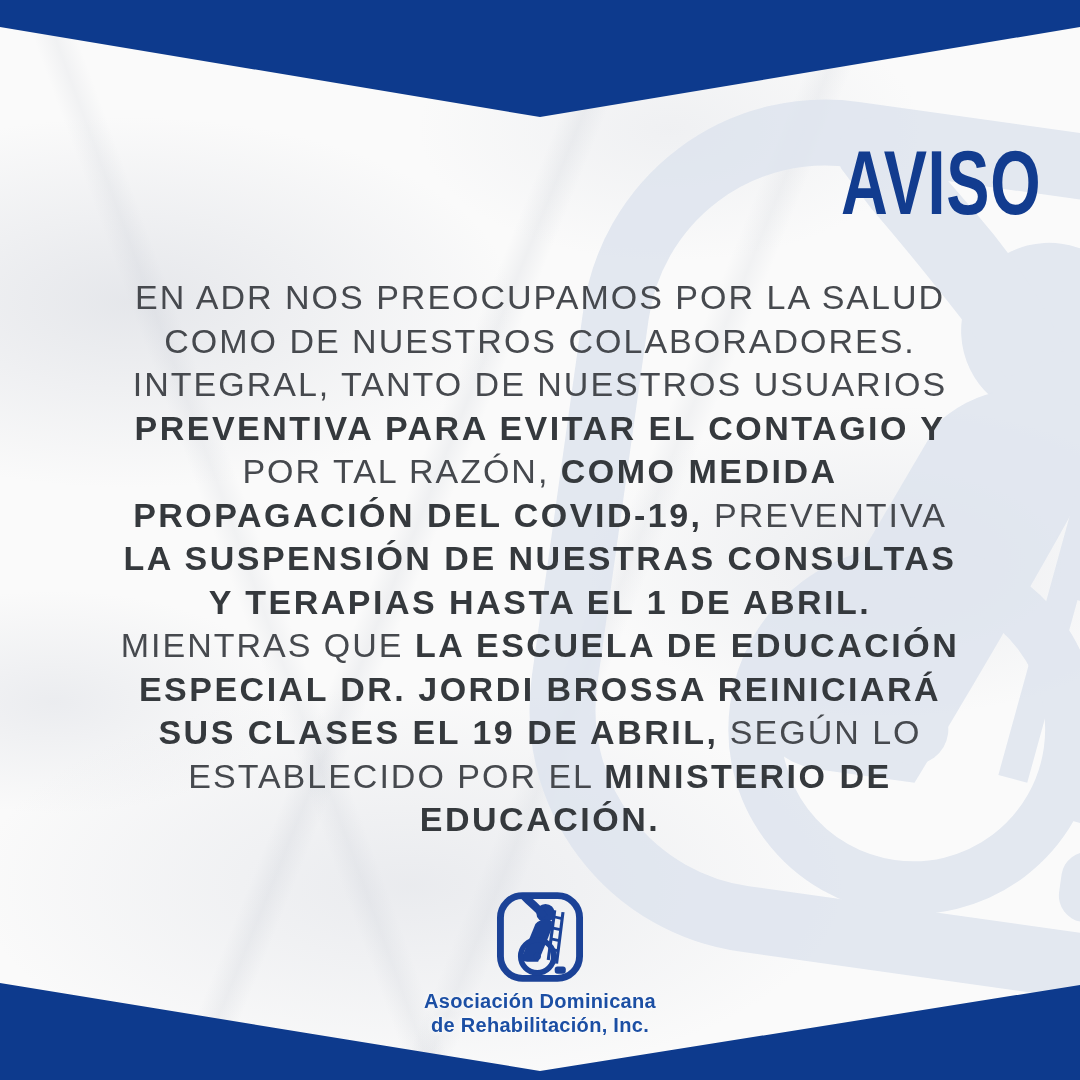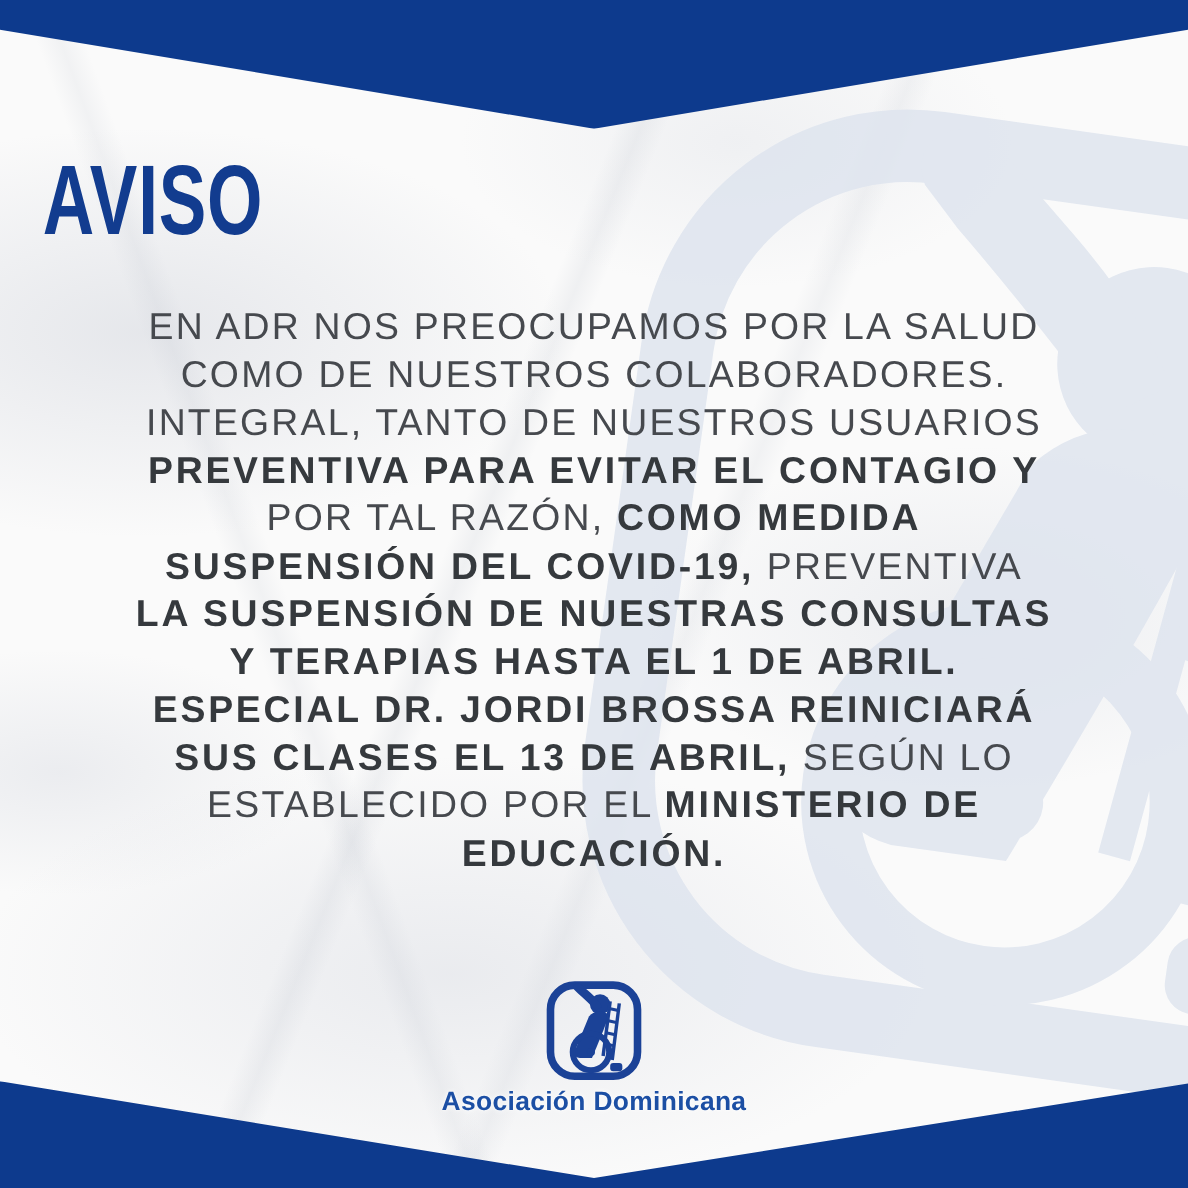--- a/index.html
+++ b/index.html
@@ -35,37 +35,37 @@
     clip-path:polygon(0 0,1080px 0,1080px 27px,540px 117px,0 27px);
     filter:drop-shadow(0 2px 2px rgba(40,60,110,.25));
   }
   .chevron.bottom{
     top:980px;height:100px;
     clip-path:polygon(0 3px,540px 91px,1080px 5px,1080px 100px,0 100px);
     filter:drop-shadow(0 -2px 2px rgba(40,60,110,.25));
   }
   .title{
     position:absolute;top:138px;left:0;right:0;margin:0;
-    text-align:left;font-size:90px;font-weight:700;line-height:1;
+    text-align:right;font-size:90px;font-weight:700;line-height:1;
     color:var(--title-blue,#123c8f);
   }
   .title .stretch{display:inline-block;transform:scaleX(.72);transform-origin:center;letter-spacing:1px;}
   .body-text{
     position:absolute;top:276px;left:70px;right:70px;
     text-align:center;font-size:34px;line-height:43.5px;letter-spacing:2px;
     color:var(--body-regular,#46494e);
   }
   .body-text .seg{font-weight:400;margin-top:13px;}
   .body-text .seg.bold{font-weight:700;color:var(--body-bold,#35393d);letter-spacing:2.5px;}
   .footer{
     position:absolute;left:0;right:0;top:891px;text-align:center;
   }
   .footer .logo{width:92px;height:92px;color:var(--logo-blue,#1b4297);display:inline-block;}
   .org{
-    margin-top:2px;font-size:24px;line-height:24px;font-weight:700;
+    margin-top:2px;font-size:20px;line-height:24px;font-weight:700;
     color:var(--footer-blue,#1c4fa4);letter-spacing:.3px;
     text-shadow:0 0 6px #fff,0 0 2px #fff;
   }
 </style>
 </head>
 <body>
 
 <svg width="0" height="0" style="position:absolute" aria-hidden="true">
   <defs>
     <g id="adr-glyph">
@@ -104,30 +104,32 @@
   <div class="chevron bottom"></div>
 
   <h1 class="title"><span class="stretch">AVISO</span></h1>
 
   <div class="body-text">
       <div><span class="seg">EN ADR NOS PREOCUPAMOS POR LA SALUD</span></div>
       <div><span class="seg">COMO DE NUESTROS COLABORADORES.</span></div>
       <div><span class="seg">INTEGRAL, TANTO DE NUESTROS USUARIOS</span></div>
       <div><span class="seg bold">PREVENTIVA PARA EVITAR EL CONTAGIO Y</span></div>
       <div><span class="seg">POR TAL RAZÓN, </span><span class="seg bold">COMO MEDIDA</span></div>
-      <div><span class="seg bold">SUSPENSIÓN DEL COVID-19,</span><span class="seg"> PREVENTIVA</span></div>
+      <div><span class="seg bold">PROPAGACIÓN DEL COVID-19,</span><span class="seg"> PREVENTIVA</span></div>
       <div><span class="seg bold">LA SUSPENSIÓN DE NUESTRAS CONSULTAS</span></div>
       <div><span class="seg bold">Y TERAPIAS HASTA EL 1 DE ABRIL.</span></div>
+      <div><span class="seg">MIENTRAS QUE </span><span class="seg bold">LA ESCUELA DE EDUCACIÓN</span></div>
       <div><span class="seg bold">ESPECIAL DR. JORDI BROSSA REINICIARÁ</span></div>
-      <div><span class="seg bold">SUS CLASES EL 13 DE ABRIL,</span><span class="seg"> SEGÚN LO</span></div>
+      <div><span class="seg bold">SUS CLASES EL 19 DE ABRIL,</span><span class="seg"> SEGÚN LO</span></div>
       <div><span class="seg">ESTABLECIDO POR EL </span><span class="seg bold">MINISTERIO DE</span></div>
       <div><span class="seg bold">EDUCACIÓN.</span></div>
     </div>
 
   <div class="footer">
     <svg class="logo" viewBox="0 0 100 100">
       <use href="#adr-glyph"></use>
     </svg>
     <div class="org">
       <div>Asociación Dominicana</div>
+      <div>de Rehabilitación, Inc.</div>
     </div>
   </div>
 </div>
 
 </body></html>

